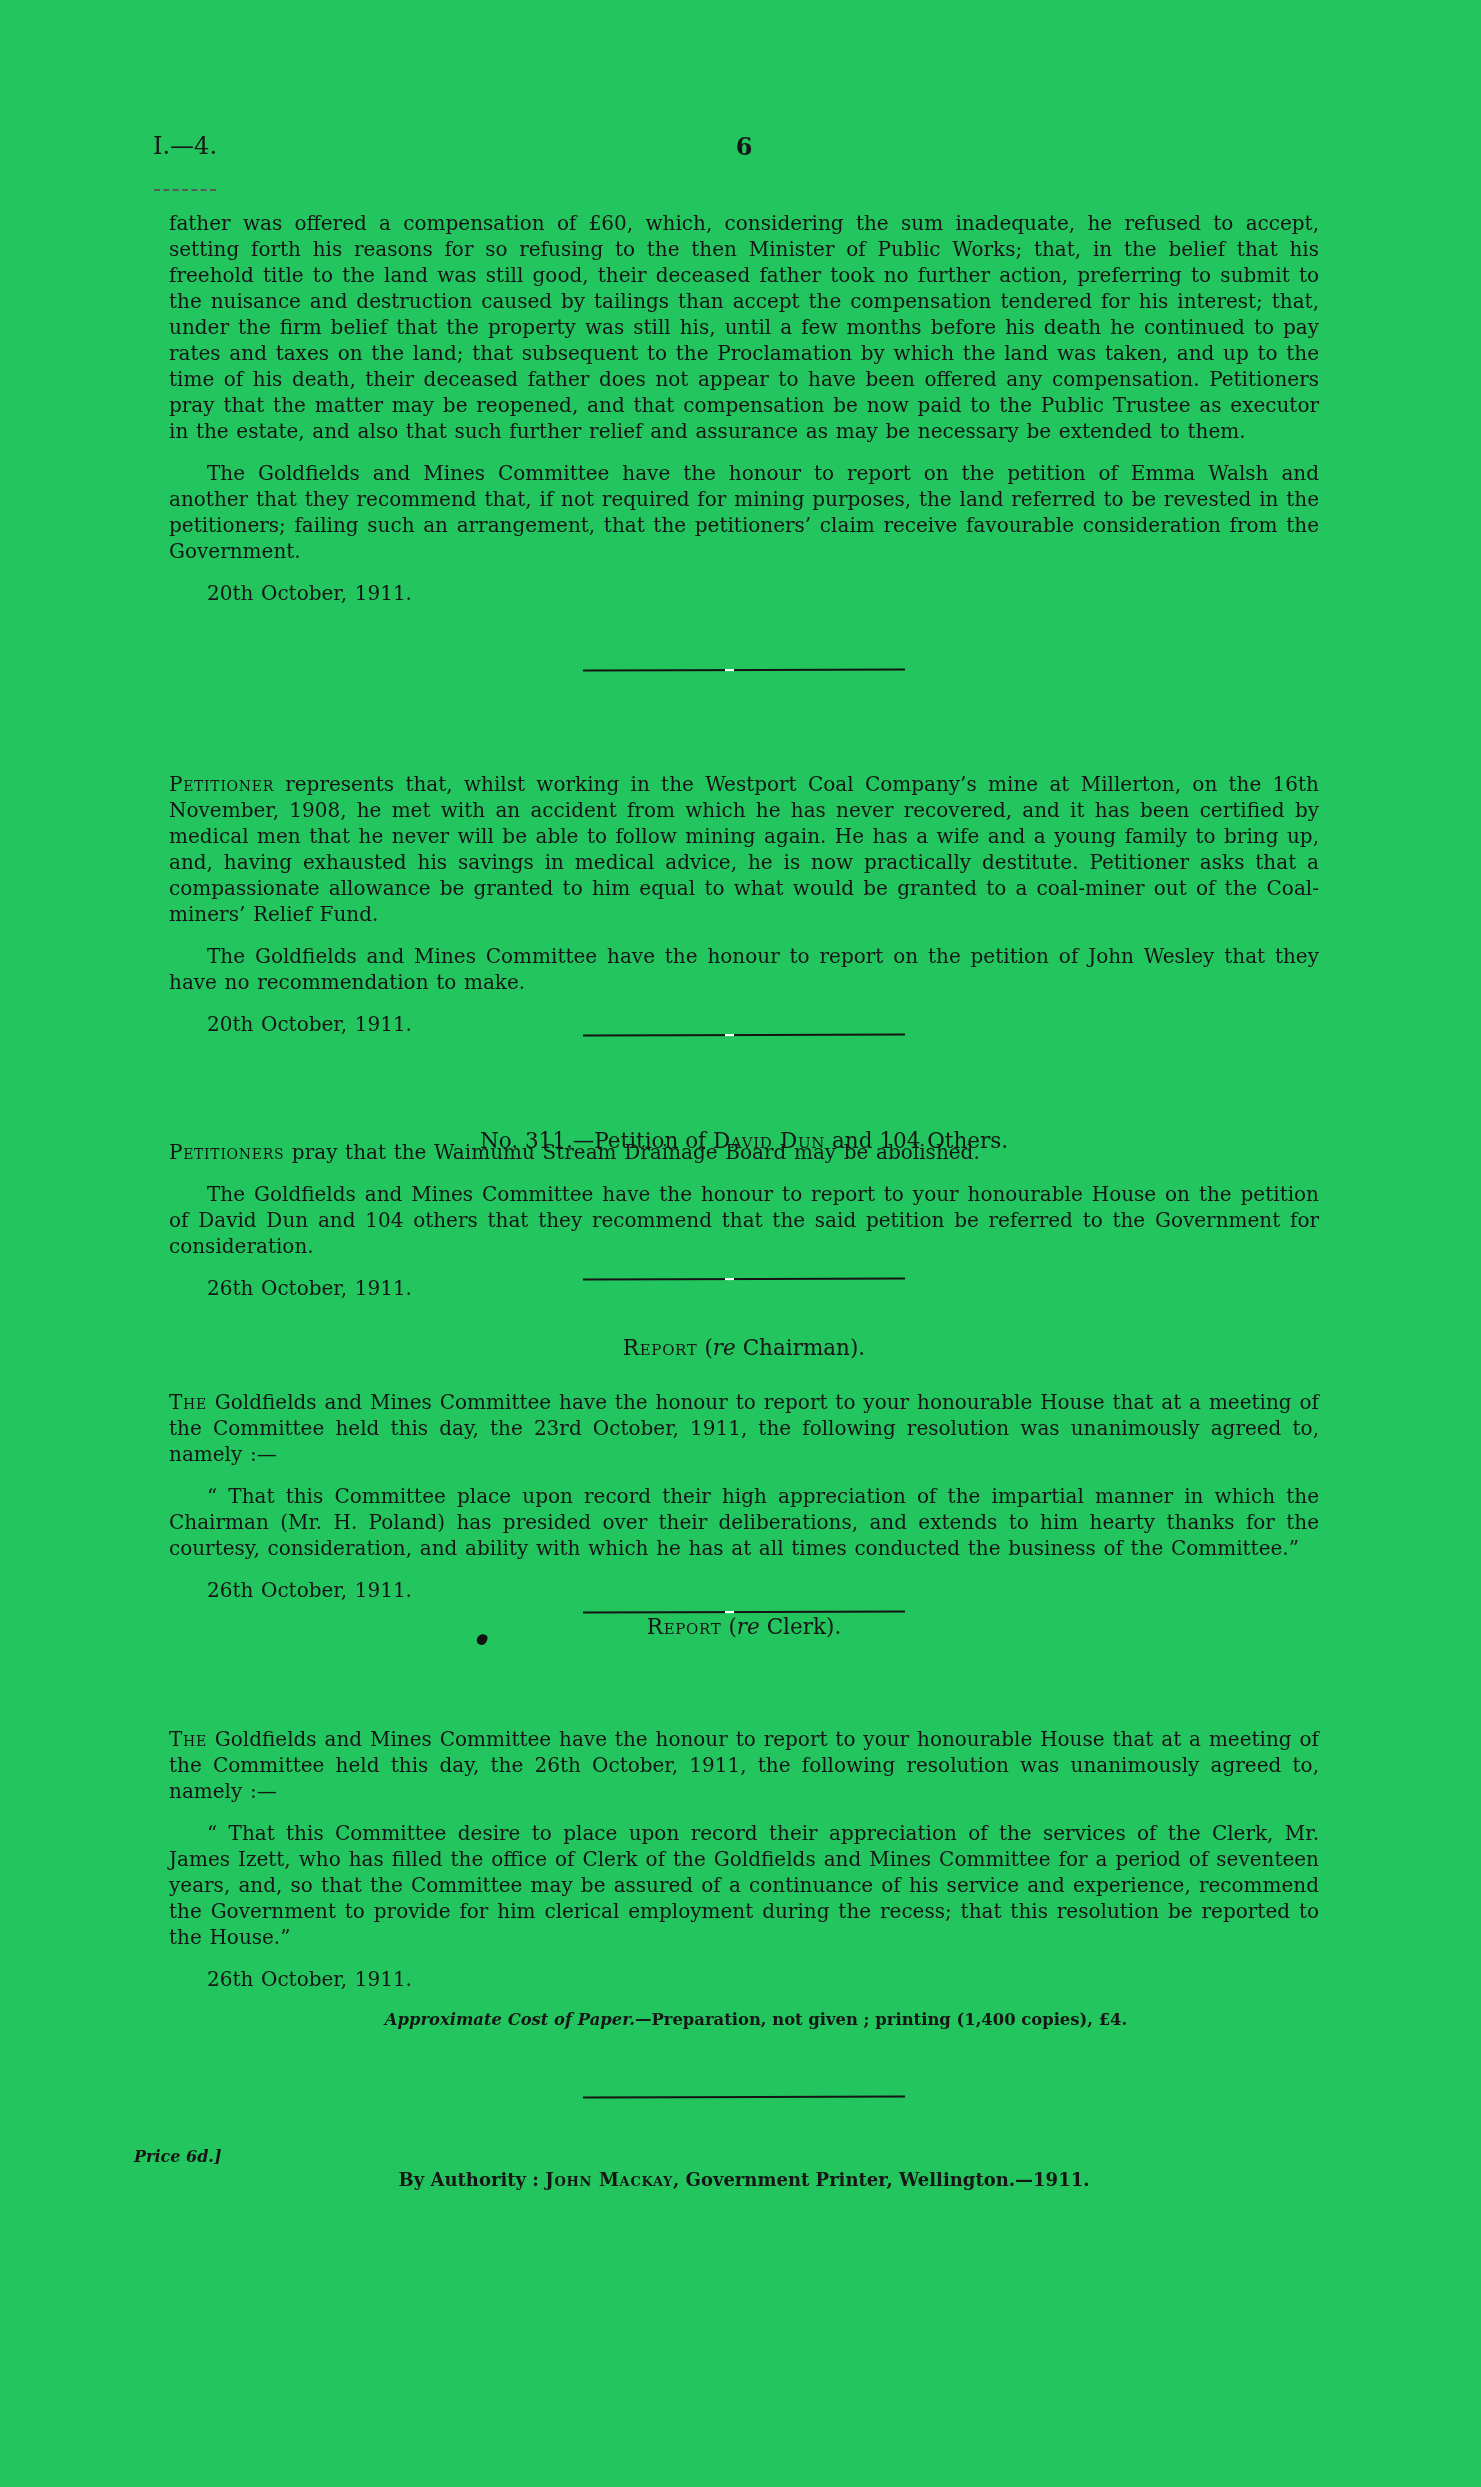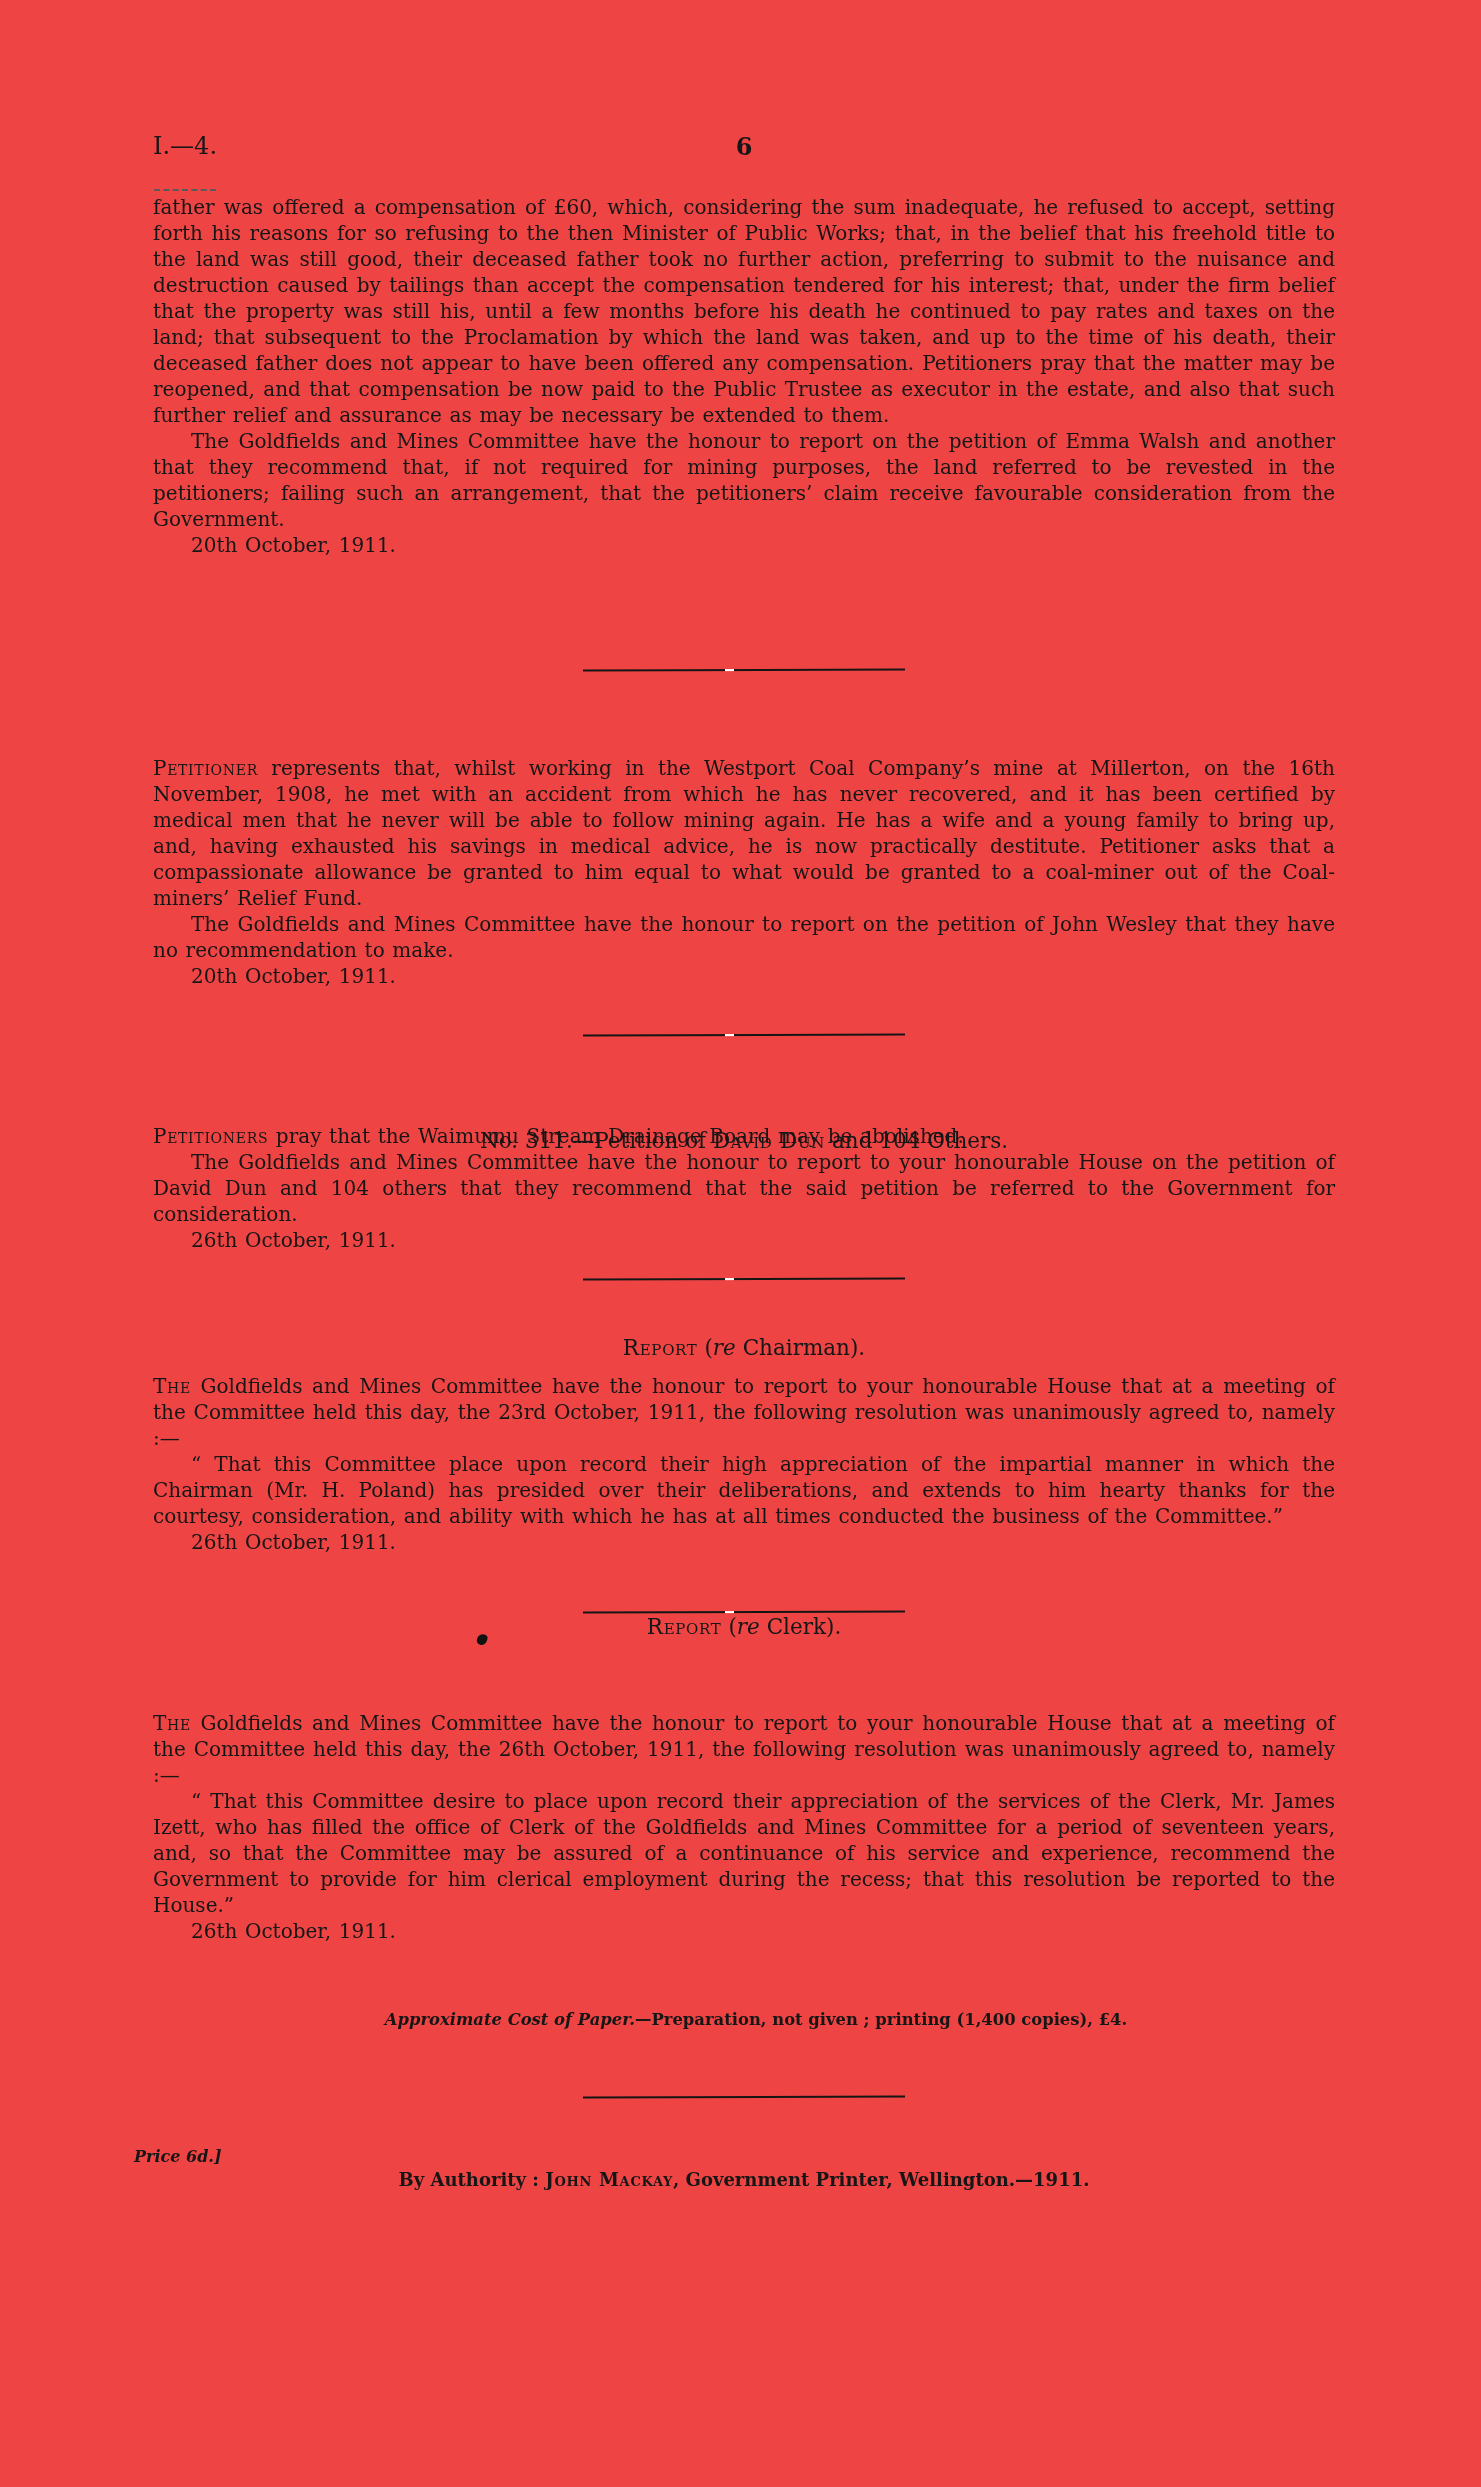--- a/index.html
+++ b/index.html
@@ -1,26 +1,26 @@
 <!DOCTYPE html>
 <html lang="en" style="font-size:10.7px"><head>
 <meta charset="utf-8">
 <style>
   html,body{margin:0;padding:0;background:#ffffff;}
   .page{
     position:relative;
     width:1481px;height:2487px;
-    background:#ef4444;
+    background:#22c55e;
     color:#161616;
     font-family:"DejaVu Serif","Liberation Serif",serif;
     overflow:hidden;
   }
   .abs{position:absolute;}
   .textcol{left:153px;width:1182px;}
-  .par{margin:0;font-size:20px;line-height:26px;word-spacing:1.3px;}
+  .par{margin:16px;font-size:20px;line-height:26px;word-spacing:1.3px;}
   .justify{text-align:justify;text-align-last:left;}
   .indent{text-indent:38px;}
   .date{padding-left:38px;}
   .sc{font-variant:small-caps;letter-spacing:0.7px;}
   .heading{margin:0;font-size:21.5px;font-weight:400;text-align:center;line-height:27px;}
   .heading em{font-style:italic;}
   .sep{left:153px;width:1182px;}
   .sep .line{
     margin:0 auto;width:322px;height:2px;
     background:linear-gradient(90deg,#151515 0 44%,#ffffff 44% 47%,#151515 47% 100%);

